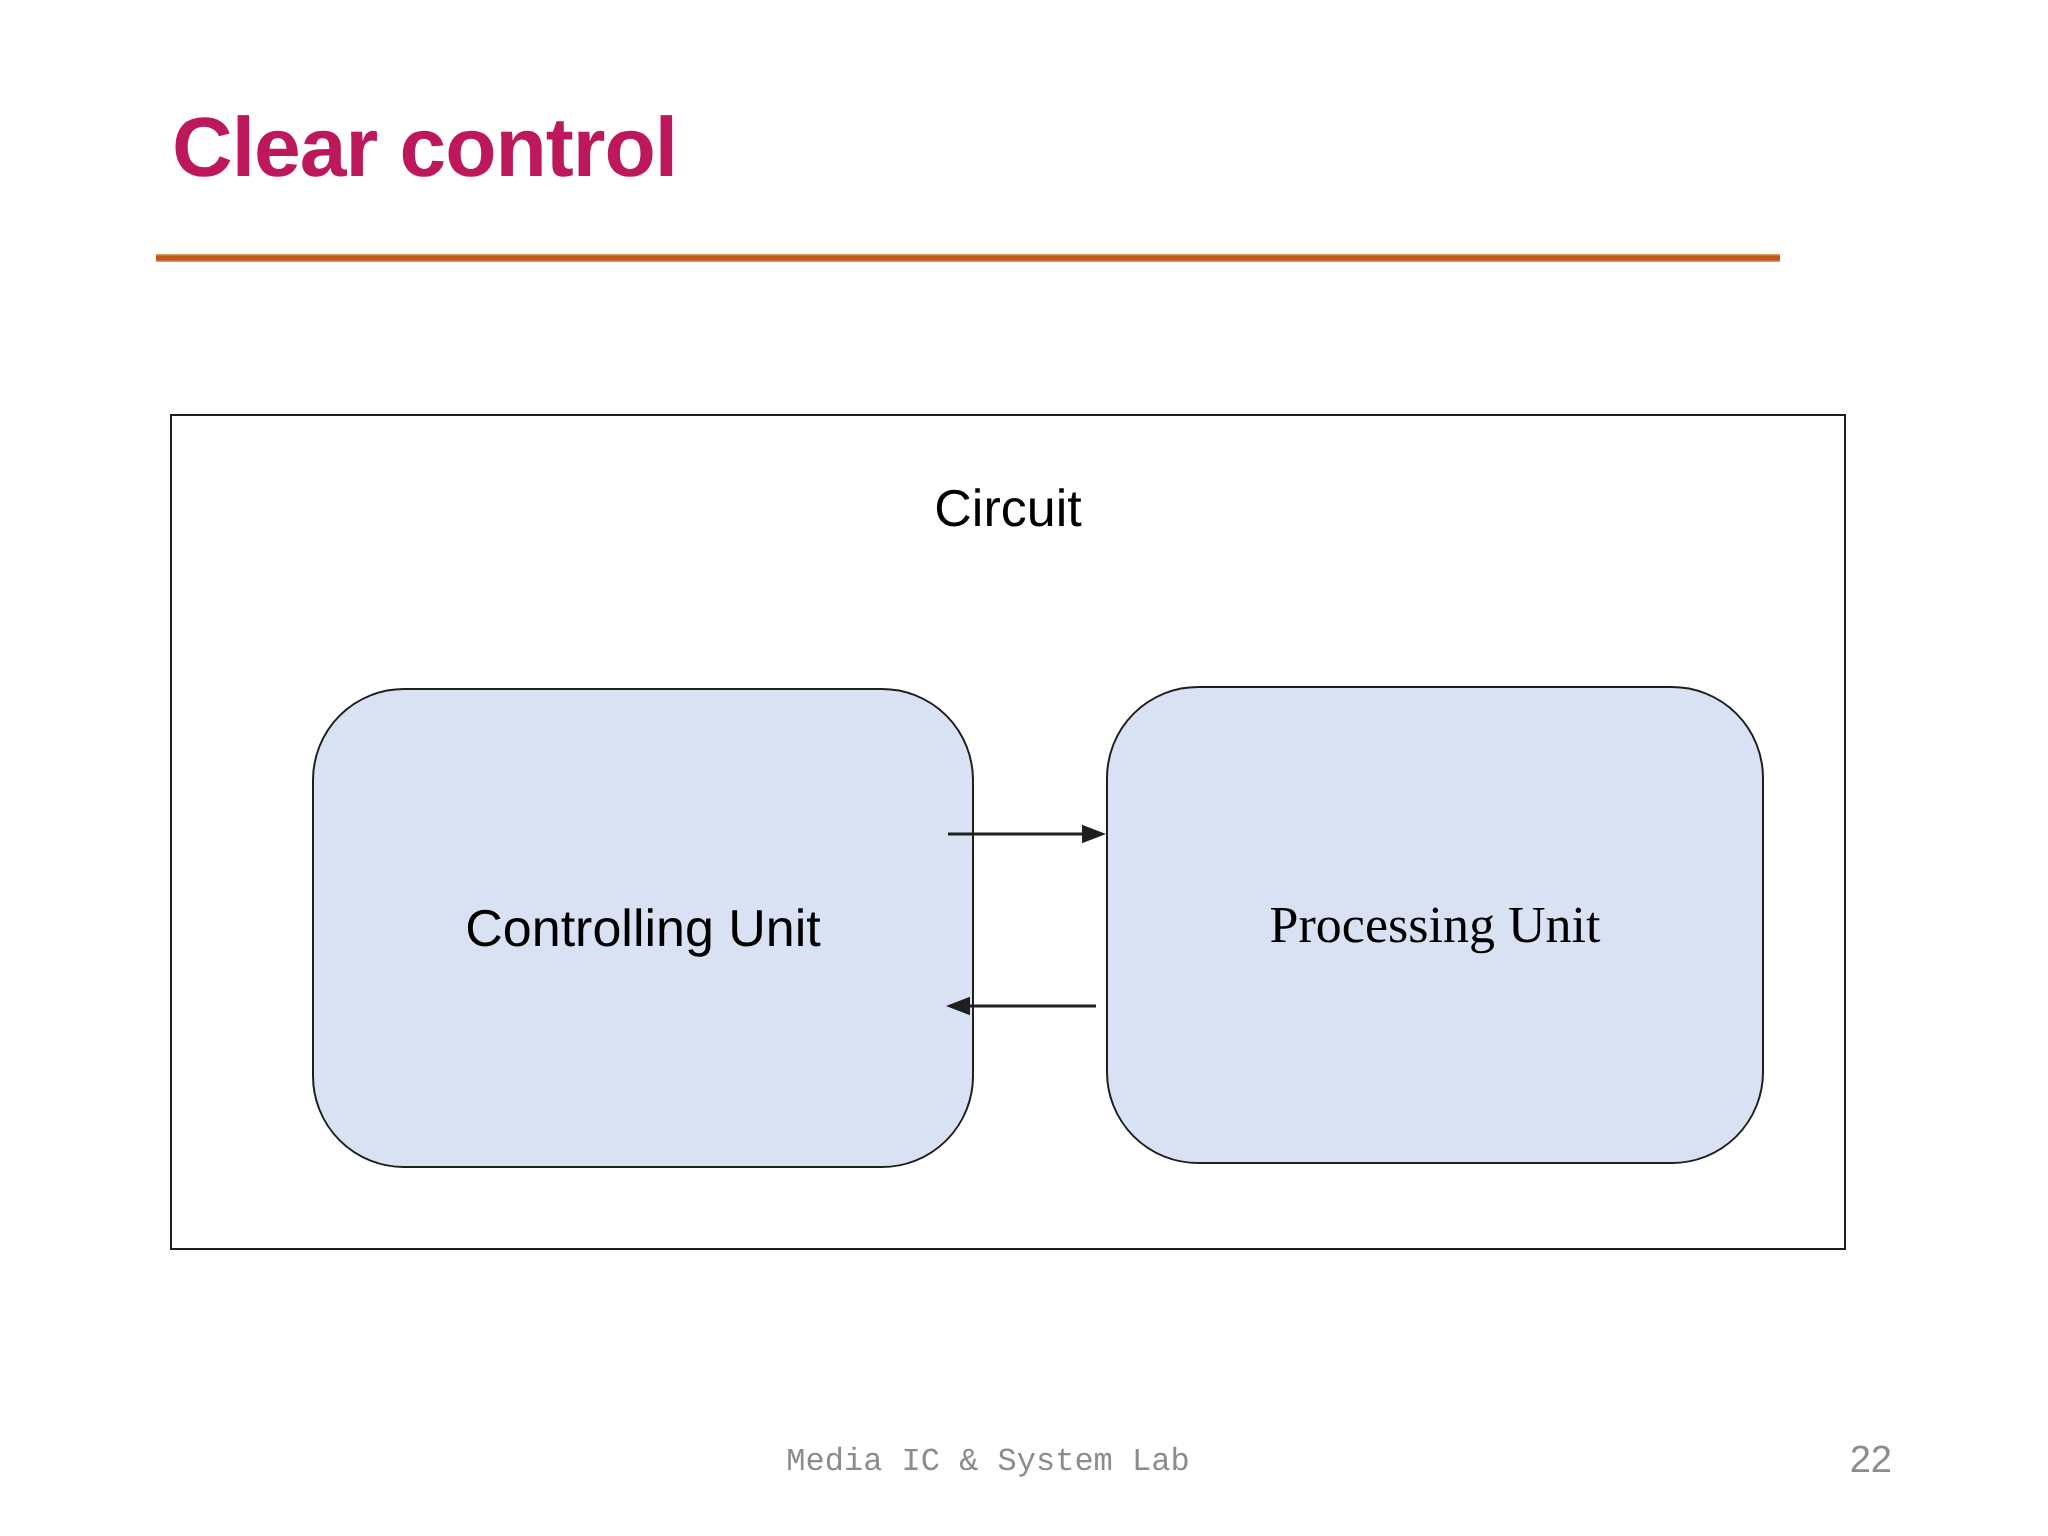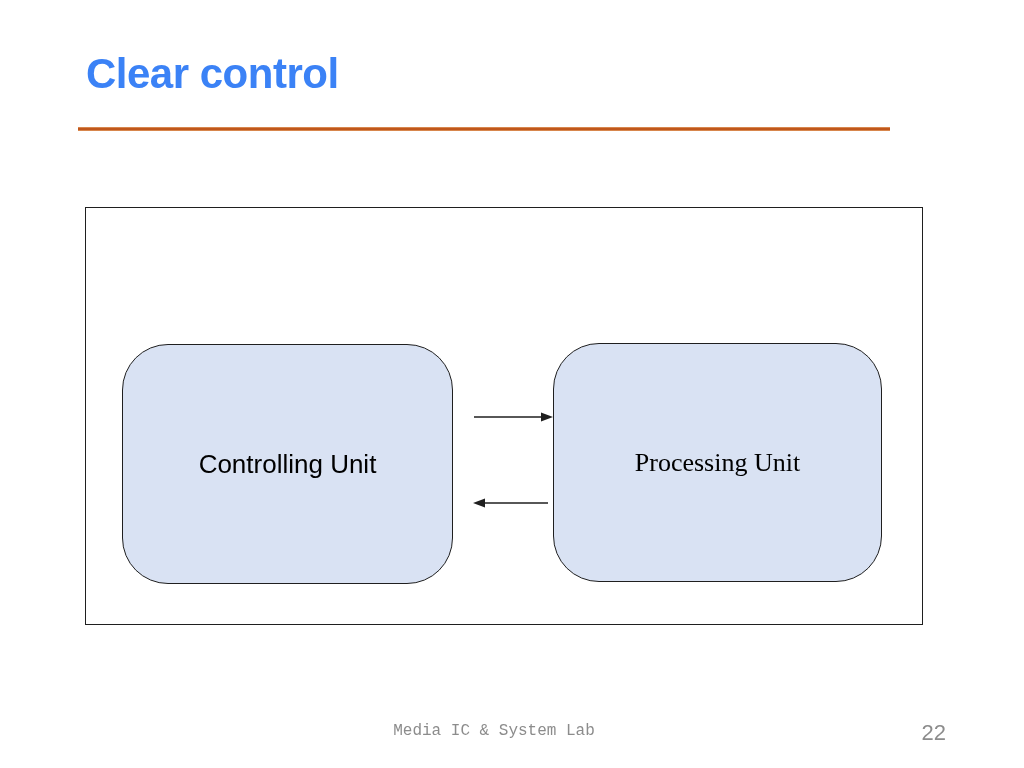--- a/index.html
+++ b/index.html
@@ -21,21 +21,21 @@
     overflow: hidden;
   }
 
   .page-title {
     position: absolute;
     left: 86px;
     top: 50px;
     font-size: 42px;
     font-weight: 700;
     letter-spacing: -0.5px;
-    color: #3b82f6;
+    color: #be185d;
     white-space: nowrap;
   }
 
   .accent-line {
     position: absolute;
     left: 78px;
     top: 127px;
     width: 812px;
     height: 4px;
     background: linear-gradient(to bottom,
@@ -71,21 +71,21 @@
     background: var(--node-fill);
     border-radius: 46px;
     display: flex;
     align-items: center;
     justify-content: center;
     font-size: 26px;
     color: #000000;
   }
 
   .node-controlling {
-    left: 36px;
+    left: 70px;
     top: 136px;
     width: 331px;
     height: 240px;
   }
 
   .node-processing {
     left: 467px;
     top: 135px;
     width: 329px;
     height: 239px;
@@ -108,35 +108,36 @@
     font-size: 16px;
     color: var(--footer-text);
     white-space: nowrap;
     font-family: Liberation Mono, monospace;
   }
 
   .page-number {
     position: absolute;
     right: 78px;
     top: 720px;
-    font-size: 22px;
+    font-size: 19px;
     color: var(--footer-text);
   }
 </style>
 </head>
 <body>
 
 <div class="slide">
 
   <div class="page-title">Clear control</div>
 
   <div class="accent-line"></div>
 
   <div class="circuit-box">
 
+    <div class="circuit-label">Circuit</div>
 
     <div class="node node-controlling">
       <span>Controlling Unit</span>
     </div>
 
     <div class="node node-processing">
       <span>Processing Unit</span>
     </div>
 
     <svg class="arrows" viewBox="0 0 84 115" xmlns="http://www.w3.org/2000/svg">

